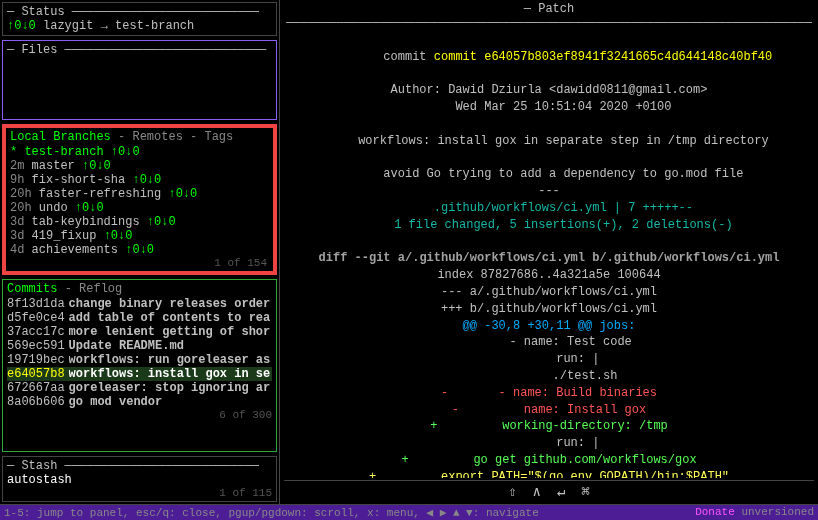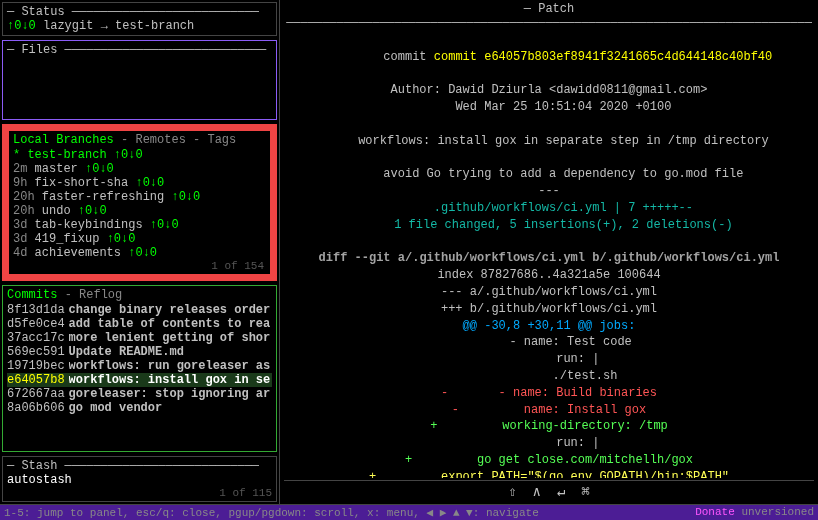--- a/index.html
+++ b/index.html
@@ -50,21 +50,21 @@
     .files-section {
       border: 1px solid #8b5cf6;
       margin: 2px;
       padding: 2px 4px;
       min-height: 80px;
       flex: 0 0 auto;
     }
 
     
     .branches-section {
-      border: 7px solid #ef4444;
+      border: 4px solid #ef4444;
       margin: 2px;
       padding: 2px 4px;
       flex: 0 0 auto;
     }
     .branches-header {
       color: #c0c0c0;
       margin-bottom: 1px;
     }
     .branch-active {
       color: #00ff00;
@@ -266,20 +266,21 @@
         <span class="commit-msg white">workflows: install gox in se</span>
       </div>
       <div class="commit-row">
         <span class="commit-hash">672667aa</span>
         <span class="commit-msg">goreleaser: stop ignoring ar</span>
       </div>
       <div class="commit-row">
         <span class="commit-hash">8a06b606</span>
         <span class="commit-msg">go mod vendor</span>
       </div>
+      <div class="commits-page">6 of 300</div>
     </div>
 
     <div class="stash-section">
       <div class="section-title">─ Stash ───────────────────────────</div>
       <div class="stash-item">autostash</div>
       <div class="stash-page">1 of 115</div>
     </div>
 
   </div>
 
@@ -304,21 +305,21 @@
       <div class="patch-line diff-old">--- a/.github/workflows/ci.yml</div>
       <div class="patch-line diff-new">+++ b/.github/workflows/ci.yml</div>
       <div class="patch-line diff-hunk">@@ -30,8 +30,11 @@ jobs:</div>
       <div class="patch-line diff-context">      - name: Test code</div>
       <div class="patch-line diff-context">        run: |</div>
       <div class="patch-line diff-context">          ./test.sh</div>
       <div class="patch-line diff-removed">-       - name: Build binaries</div>
       <div class="patch-line diff-removed">-         name: Install gox</div>
       <div class="patch-line diff-added">+         working-directory: /tmp</div>
       <div class="patch-line diff-context">        run: |</div>
-      <div class="patch-line diff-added">+         go get close.com/mitchellh/gox</div>
+      <div class="patch-line diff-added">+         go get github.com/workflows/gox</div>
       <div class="patch-line diff-added-bright" style="color:#ffff55;">+         export PATH="$(go env GOPATH)/bin:$PATH"</div>
 
     </div>
 
     <div class="patch-icon-bar">
       <span class="patch-icon">⇧</span>
       <span class="patch-icon">∧</span>
       <span class="patch-icon">↵</span>
       <span class="patch-icon">⌘</span>
     </div>

